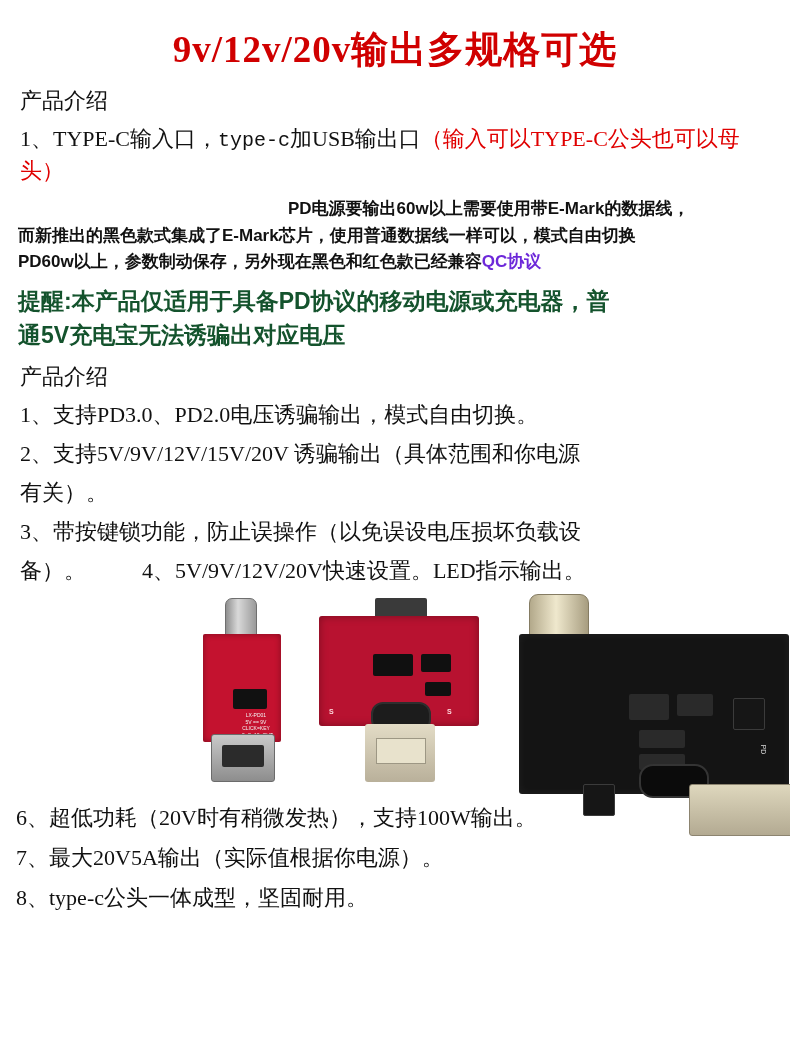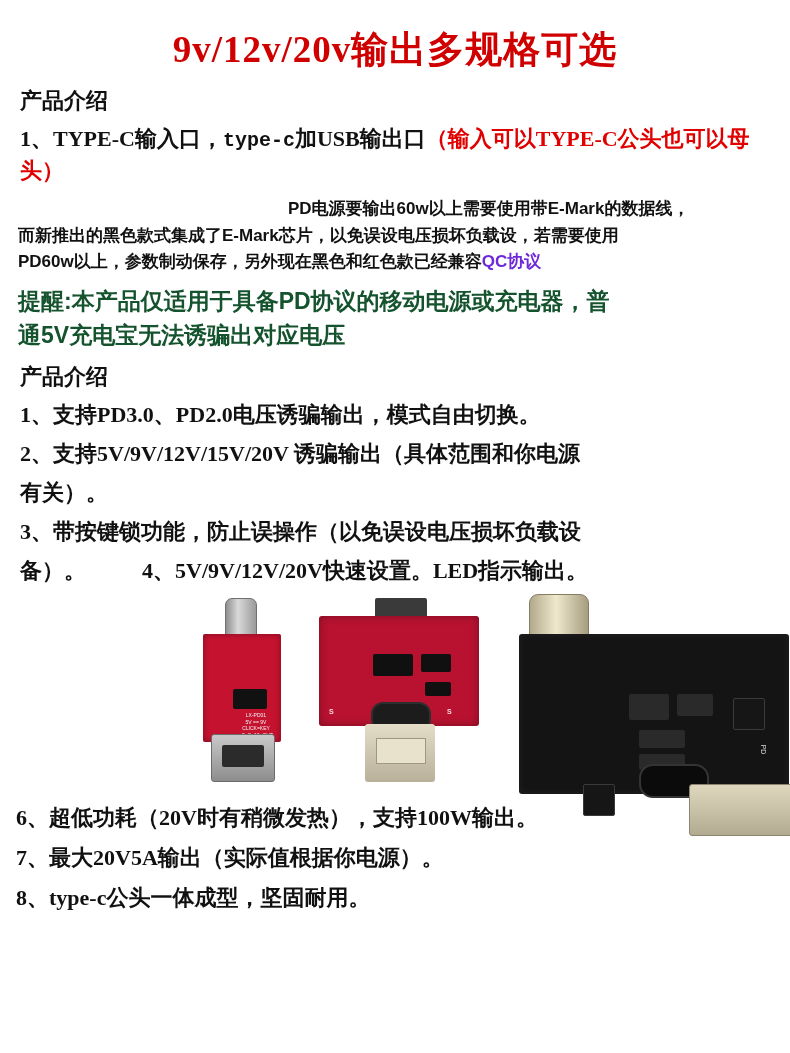--- a/index.html
+++ b/index.html
@@ -30,21 +30,20 @@
     text-align: center;
     letter-spacing: 1px;
     margin: 30px 0 14px 0;
     line-height: 1.1;
   }
   .line {
     font-size: 22px;
     line-height: 1.45;
     margin: 6px 0 6px 6px;
     color: #111;
-    font-weight: bold;
   }
   .line.indent {
     margin-left: 6px;
   }
   .mono {
     font-family: "Liberation Mono", monospace;
     font-size: 20px;
   }
   .red {
     color: #e00000;
@@ -232,21 +231,21 @@
   <div class="title">9v/12v/20v输出多规格可选</div>
 
   <div class="line sect-head">产品介绍</div>
 
   <div class="line indent">
     <span>1、TYPE-C输入口，</span><span class="mono">type-c</span><span>加USB输出口</span><span class="red">（输入可以TYPE-C公头也可以母头）</span>
   </div>
 
   <div class="para-bold">
     <span class="first-indent"></span><span>PD电源要输出60w以上需要使用带E-Mark的数据线，</span><br>
-    <span>而新推出的黑色款式集成了E-Mark芯片，以免误设电压损坏负载设，若需要使用</span><br>
+    <span>而新推出的黑色款式集成了E-Mark芯片，使用普通数据线一样可以，模式自由切换</span><br>
     <span>PD60w以上，参数制动保存，另外现在黑色和红色款已经兼容</span><span class="qc">QC协议</span>
   </div>
 
   <div class="warn">
     <div>提醒:本产品仅适用于具备PD协议的移动电源或充电器，普</div>
     <div>通5V充电宝无法诱骗出对应电压</div>
   </div>
 
   <div class="line sect-head">产品介绍</div>
 

